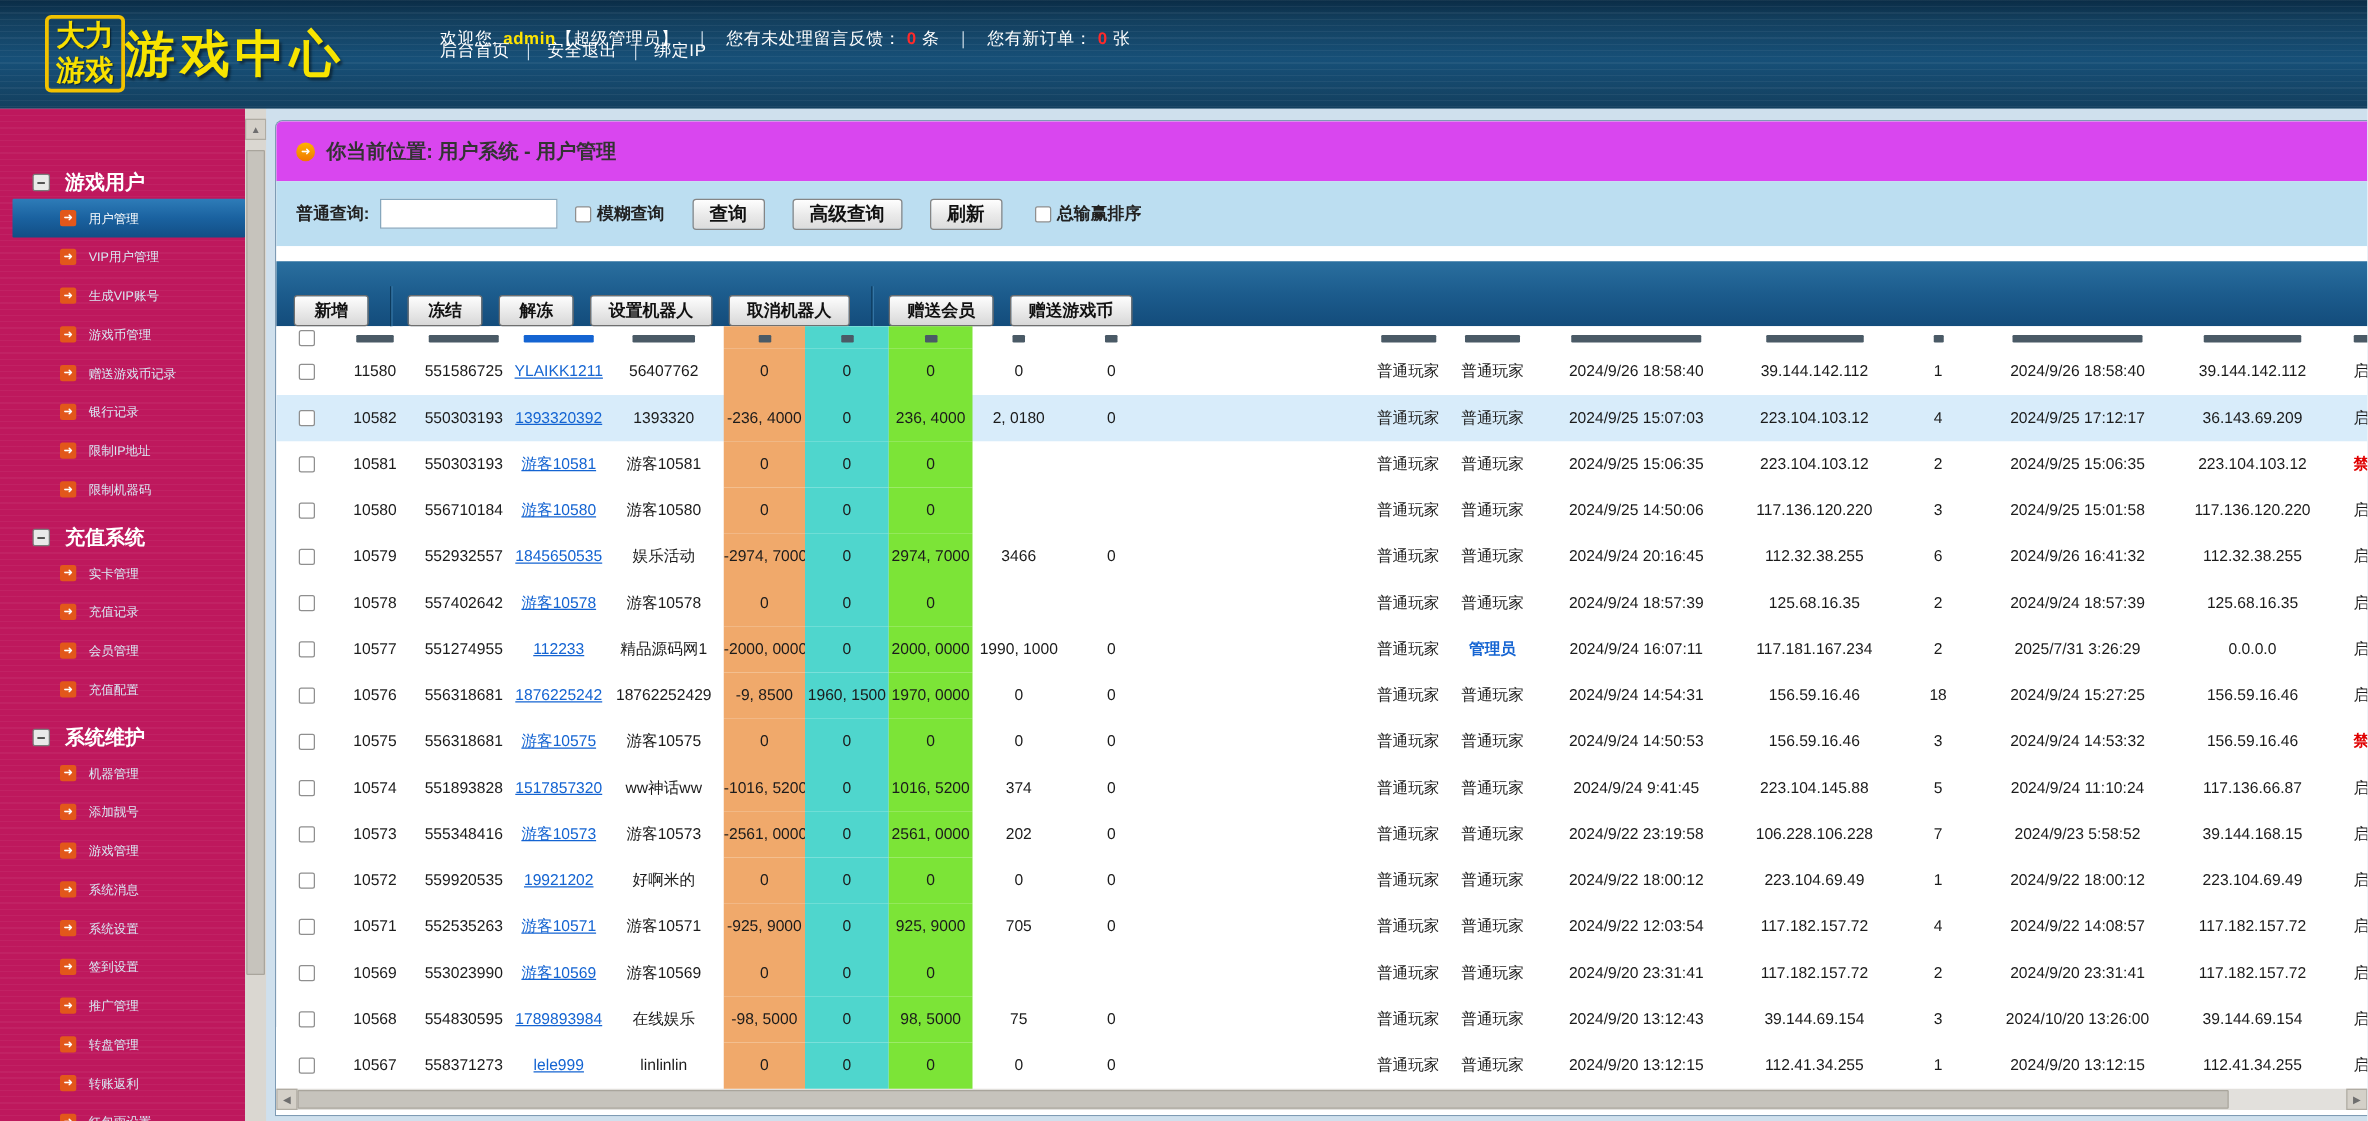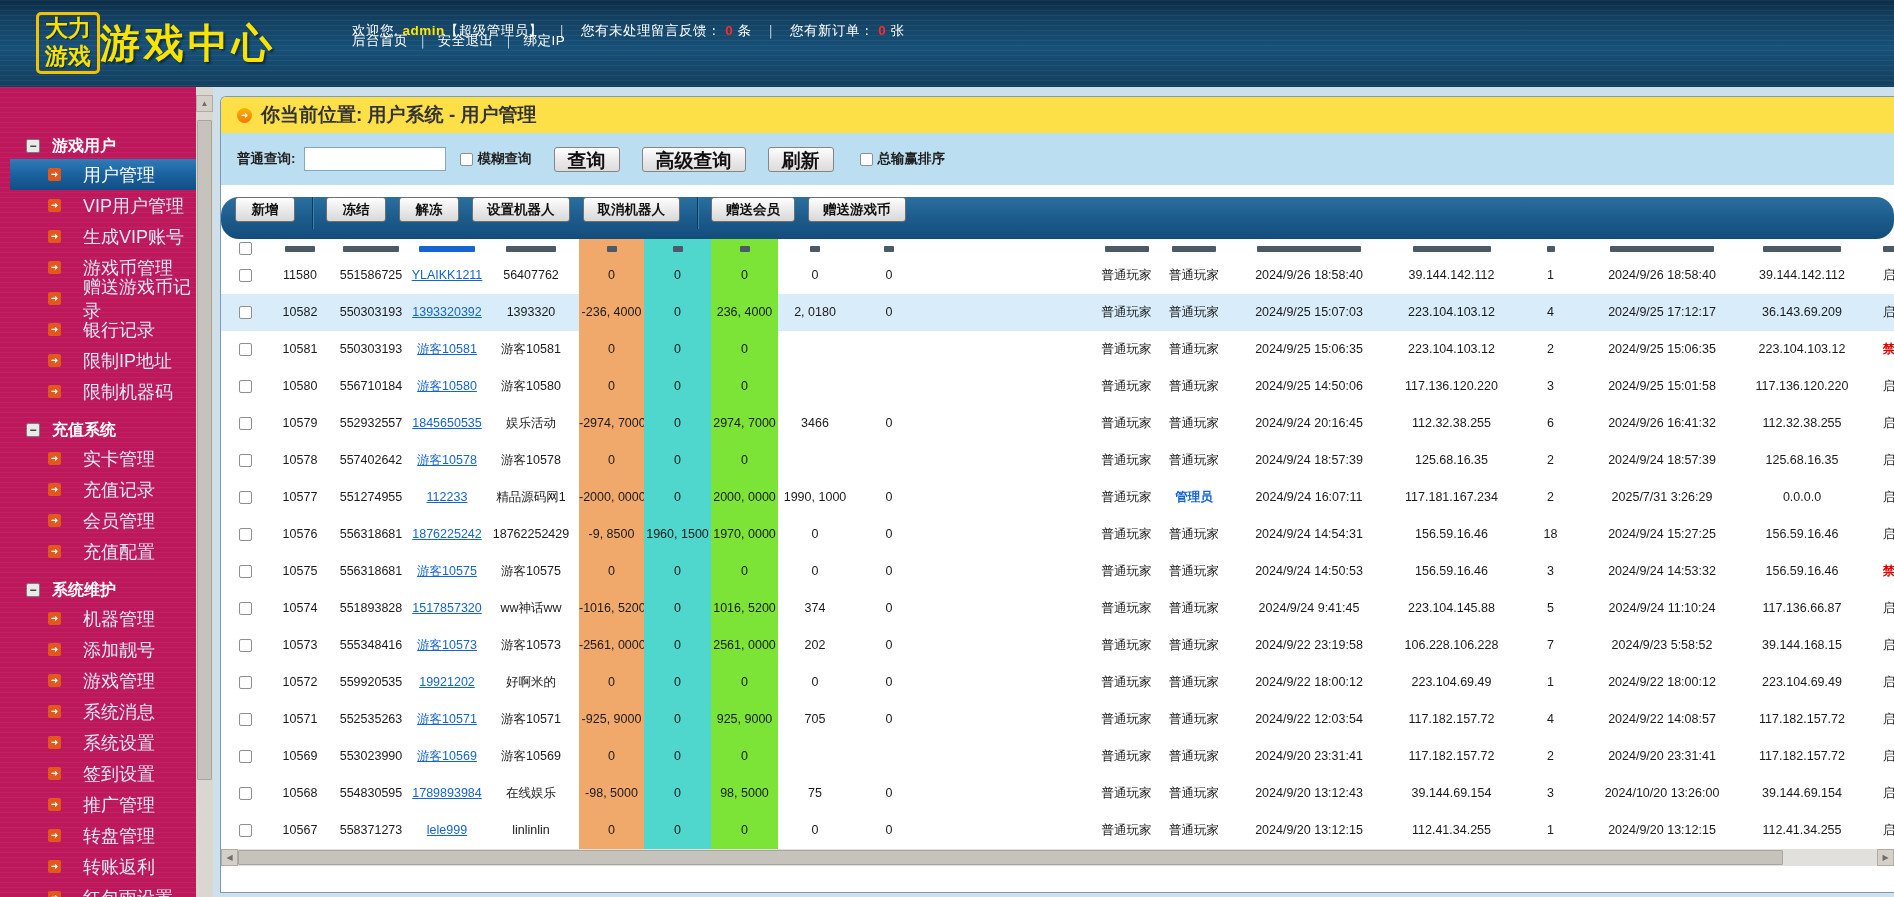--- a/index.html
+++ b/index.html
@@ -27,61 +27,61 @@
   
   .sidebar { position:absolute; top:87px; left:0; width:196px; bottom:0; background:#be185d; overflow:hidden; }
   .sidebar::after { content:""; position:absolute; inset:0; pointer-events:none;
     background:repeating-linear-gradient(180deg, rgba(255,255,255,.045) 0 1px, rgba(0,0,0,0) 1px 5px); }
   .side-menu { position:relative; padding-top:36px; z-index:2; }
   .sec-h { height:26px; margin-top:10px; display:flex; align-items:center; padding-left:26px; gap:12px;
     color:#fff; font-size:16px; font-weight:bold; cursor:pointer; }
   .minus-ico { width:14px; height:14px; background:#e9e9e9; border:1px solid #7a7a7a; border-radius:2px;
     color:#333; font-size:12px; line-height:12px; text-align:center; }
   .minus-ico::before { content:"−"; }
-  .s-item { height:31px; display:flex; align-items:center; padding-left:48px; gap:22px; color:#d9e9f5;
-    font-size:18px; cursor:pointer; position:relative; }
+  .s-item { height:31px; display:flex; align-items:center; padding-left:48px; gap:10px; color:#d9e9f5;
+    font-size:10px; cursor:pointer; position:relative; }
   .s-item.active { background:linear-gradient(180deg,#2e7cb8 0%,#1a62a0 50%,#124e85 100%);
     margin-left:10px; padding-left:38px; color:#fff; border-radius:1px; }
   .arrow-ico { width:13px; height:13px; background:#e2571b; border-radius:2px; color:#fff; font-size:9px;
     line-height:13px; text-align:center; flex:none; }
   .arrow-ico::before { content:"➜"; }
 
   
   .v-scroll { position:absolute; top:87px; left:196px; width:17px; bottom:0; background:#dad7d1; }
   .v-btn { position:absolute; top:8px; left:0; width:17px; height:17px; background:#d4d0c8;
     border:1px solid #b0aca3; color:#6e6e6e; font-size:8px; text-align:center; line-height:15px; }
   .v-btn::before { content:"▲"; }
   .v-thumb { position:absolute; top:33px; left:1px; width:15px; height:660px; background:#c6c3bc;
     border:1px solid #a9a59c; border-radius:1px; }
 
   
   .main { position:absolute; top:87px; left:213px; right:0; bottom:0; background:#cfe0ed; }
   .panel { position:absolute; left:7px; top:9px; right:0; bottom:4px; background:#fff;
     border:1px solid #7e9bb4; border-right:none; border-radius:6px 0 0 0; overflow:hidden; }
 
-  .breadcrumb { height:36px; display:flex; align-items:center; padding-left:16px; gap:9px;
-    font-size:19px; font-weight:bold; color:#333; background:#fde047; }
+  .breadcrumb { height:48px; display:flex; align-items:center; padding-left:16px; gap:9px;
+    font-size:16px; font-weight:bold; color:#333; background:#d946ef; }
   .bc-ico { width:15px; height:15px; border-radius:50%; background:linear-gradient(180deg,#ffb400,#f07800);
     color:#fff; font-size:9px; line-height:15px; text-align:center; flex:none; }
   .bc-ico::before { content:"➜"; }
 
   .querybar { height:52px; background:#bcdef1; display:flex; align-items:center; padding-left:16px;
     font-size:13.5px; font-weight:bold; color:#222; }
   .q-input { width:142px; height:24px; border:1px solid #86a7bd; background:#fff; margin-left:8px; padding:0 4px; font-size:13px; }
   .chk { width:13px; height:13px; background:#fff; border:1px solid #8f8f8f; border-radius:2px; display:inline-block; flex:none; }
   .q-chk1 { margin-left:14px; margin-right:5px; }
-  .btn { height:25px; padding:0 13px; margin-left:22px; font-size:19px; font-weight:bold; color:#111;
+  .btn { height:25px; padding:0 13px; margin-left:22px; font-size:15px; font-weight:bold; color:#111;
     background:linear-gradient(180deg,#fefefe,#e9e9e9 55%,#dcdcdc); border:1px solid #858585; border-radius:3px; cursor:pointer;
     font-family:"Liberation Sans","DejaVu Sans",sans-serif; }
   .q-chk2 { margin-left:26px; margin-right:5px; }
 
   .gapwhite { height:12px; background:#fff; }
 
-  .actionbar { height:42px; background:linear-gradient(180deg,#2a6f9f 0%,#1c5c8d 50%,#134c7b 100%);
-    display:flex; align-items:flex-start; padding-left:14px;border-radius:18px; }
+  .actionbar { height:52px; background:linear-gradient(180deg,#2a6f9f 0%,#1c5c8d 50%,#134c7b 100%);
+    display:flex; align-items:flex-end; padding-left:14px; }
   .abtn { height:25px; min-width:60px; padding:0 14px; margin-right:13px; font-size:13.5px; font-weight:bold;
     color:#111; background:linear-gradient(180deg,#fefefe,#e9e9e9 55%,#d8d8d8); border:1px solid #6f6f6f;
     border-radius:3px; cursor:pointer; font-family:"Liberation Sans","DejaVu Sans",sans-serif; }
   .a-div { width:0; height:32px; border-left:1px solid #0c3a5c; border-right:1px solid #3d7fae; margin:0 12px 0 4px; }
 
   
   .table { background:#fff; width:1690px; }
   .trow { display:flex; height:37px; line-height:37px; font-size:12.5px; color:#1b1b1b; }
   .trow.hl { background:#d8ecfa; }
   .cell { flex:none; text-align:center; overflow:hidden; white-space:nowrap; }

